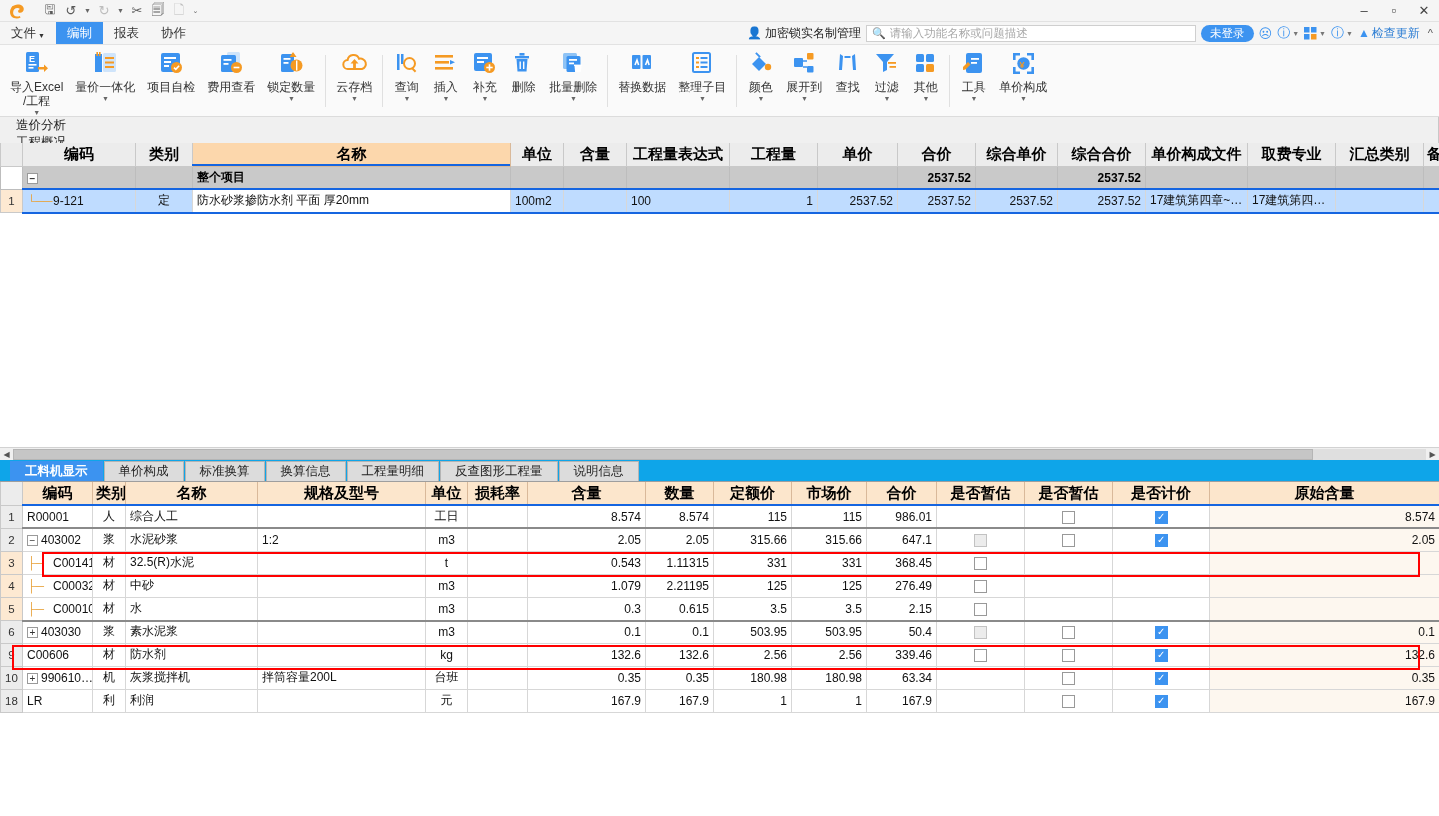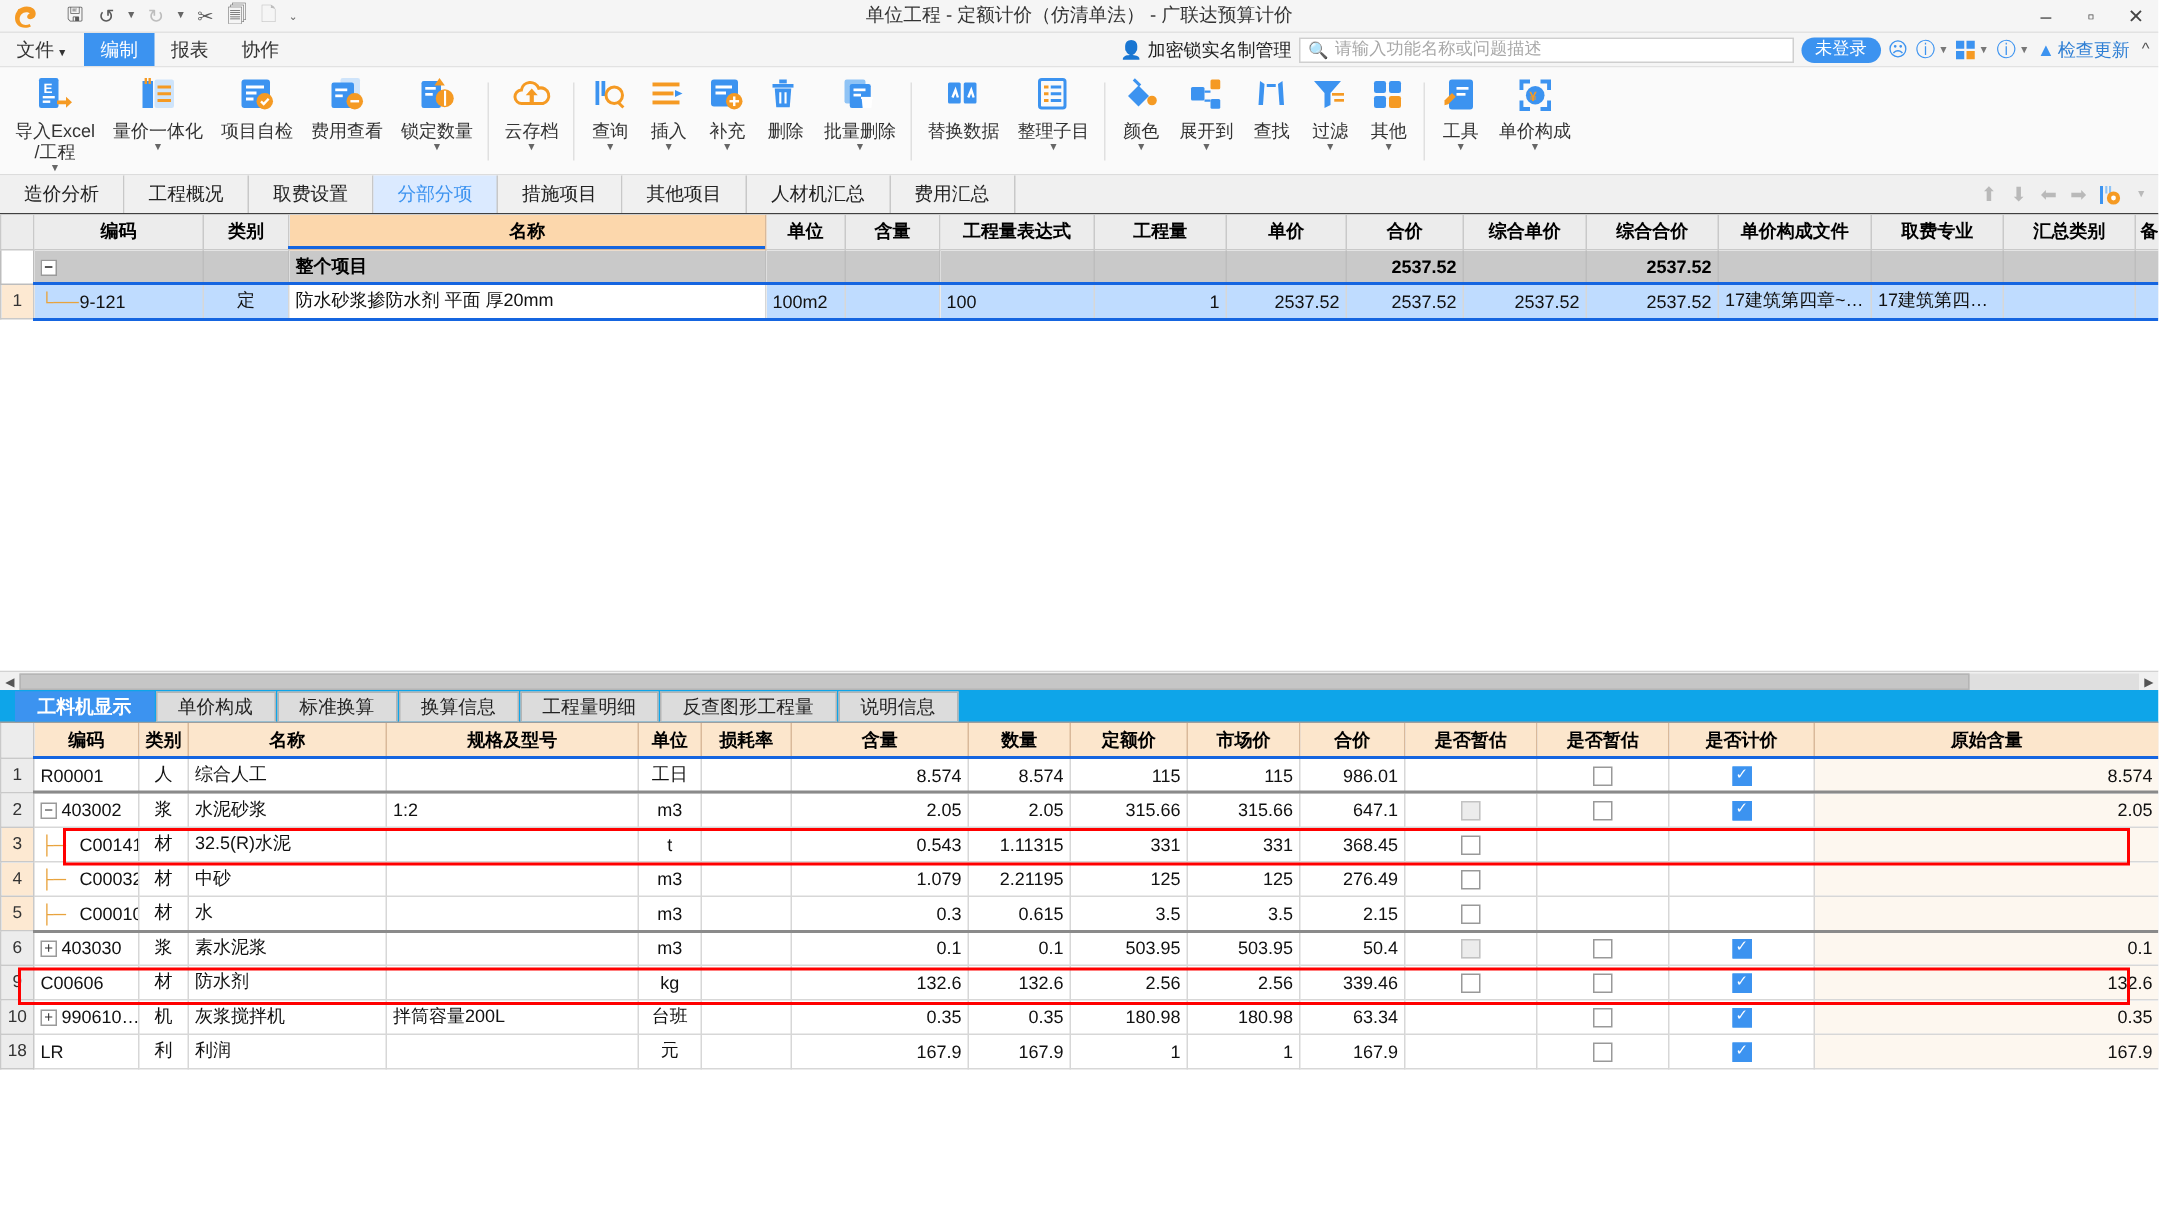--- a/index.html
+++ b/index.html
@@ -51,33 +51,33 @@
     display:flex; align-items:flex-start; padding-left:4px; position:relative;}
   .rb{ display:flex; flex-direction:column; align-items:center; justify-content:flex-start;
     padding:3px 6px 0; min-width:38px; position:relative; }
   .rb .ic{ height:30px; display:flex; align-items:center; justify-content:center; }
   .rb .lbl{ font-size:12px; color:#333; margin-top:2px; text-align:center; line-height:14px;
     white-space:pre-line;}
   .rb .car{ font-size:7px; color:#666; line-height:8px; margin-top:1px;}
   .rsep{ width:1px; align-self:center; height:52px; background:#e0e0e0; margin:0 4px;}
 
   
-  .tabstrip{ height:26px; background:#f0f0f0; border-bottom:1px solid #404040;
-    display:flex; align-items:stretch; position:relative;}
+  .tabstrip{ height:26px; background:#f0f0f0; border-bottom:3px solid #404040;
+    display:flex; align-items:stretch; position:relative;flex-direction:column;}
   .tab{ padding:0 16px; display:flex; align-items:center; font-size:12.5px; color:#222;
     border-right:1px solid #c8c8c8; background:#f0f0f0;}
   .tab.active{ background:#dbeaff; color:#3c93f0;}
   .tabstrip-right{ margin-left:auto; display:flex; align-items:center; gap:9px; padding:0 8px;}
   .navarrow{ color:#b9b9b9; font-size:13px;}
   .gearmini{ display:flex; align-items:center;}
 
   
   table.grid{ border-collapse:collapse; table-layout:fixed; width:1439px; }
   .grid th{ background:#fce6cc; border:1px solid #d9b99a; border-top:none;
-    font-size:12px; font-weight:bold; color:#000; height:23px; padding:0 3px;
+    font-size:15px; font-weight:bold; color:#000; height:23px; padding:0 3px;
     text-align:center; white-space:nowrap; overflow:hidden;}
   .grid th.plain{ background:#ececec; border-color:#c9c9c9; }
   .grid th.namecol{ background:#fcd7ac; }
   .grid td{ border:1px solid #d7d7d7; height:23px; font-size:12px; padding:0 4px;
     white-space:nowrap; overflow:hidden; background:#fff; color:#111;}
   .grid td.rn{ background:#ececec; text-align:center; color:#333; font-size:11.5px;
     border-color:#c9c9c9;}
   .grid td.num{ text-align:right; }
   .grid td.ctr{ text-align:center; }
   .grid tr.group td{ background:#c9c9c9; font-weight:bold; color:#000; border-color:#bdbdbd;}
@@ -133,21 +133,20 @@
     <div class="qbtn">🖫</div>
     <div class="qbtn">↺</div>
     <div class="qcar">▼</div>
     <div class="qbtn dim">↻</div>
     <div class="qcar">▼</div>
     <div class="qbtn">✂</div>
     <div class="qbtn">🗐</div>
     <div class="qbtn dim">🗋</div>
     <div class="qcar">⌄</div>
   </div>
-  <div class="title-text">单位工程 - 定额计价（仿清单法） - 广联达预算计价</div>
   <div class="winbtns">
     <div class="winbtn">–</div>
     <div class="winbtn">▫</div>
     <div class="winbtn close">✕</div>
   </div>
 </div>
 
 <div class="menurow">
   <div class="menu-item">
     <span>文件</span>

